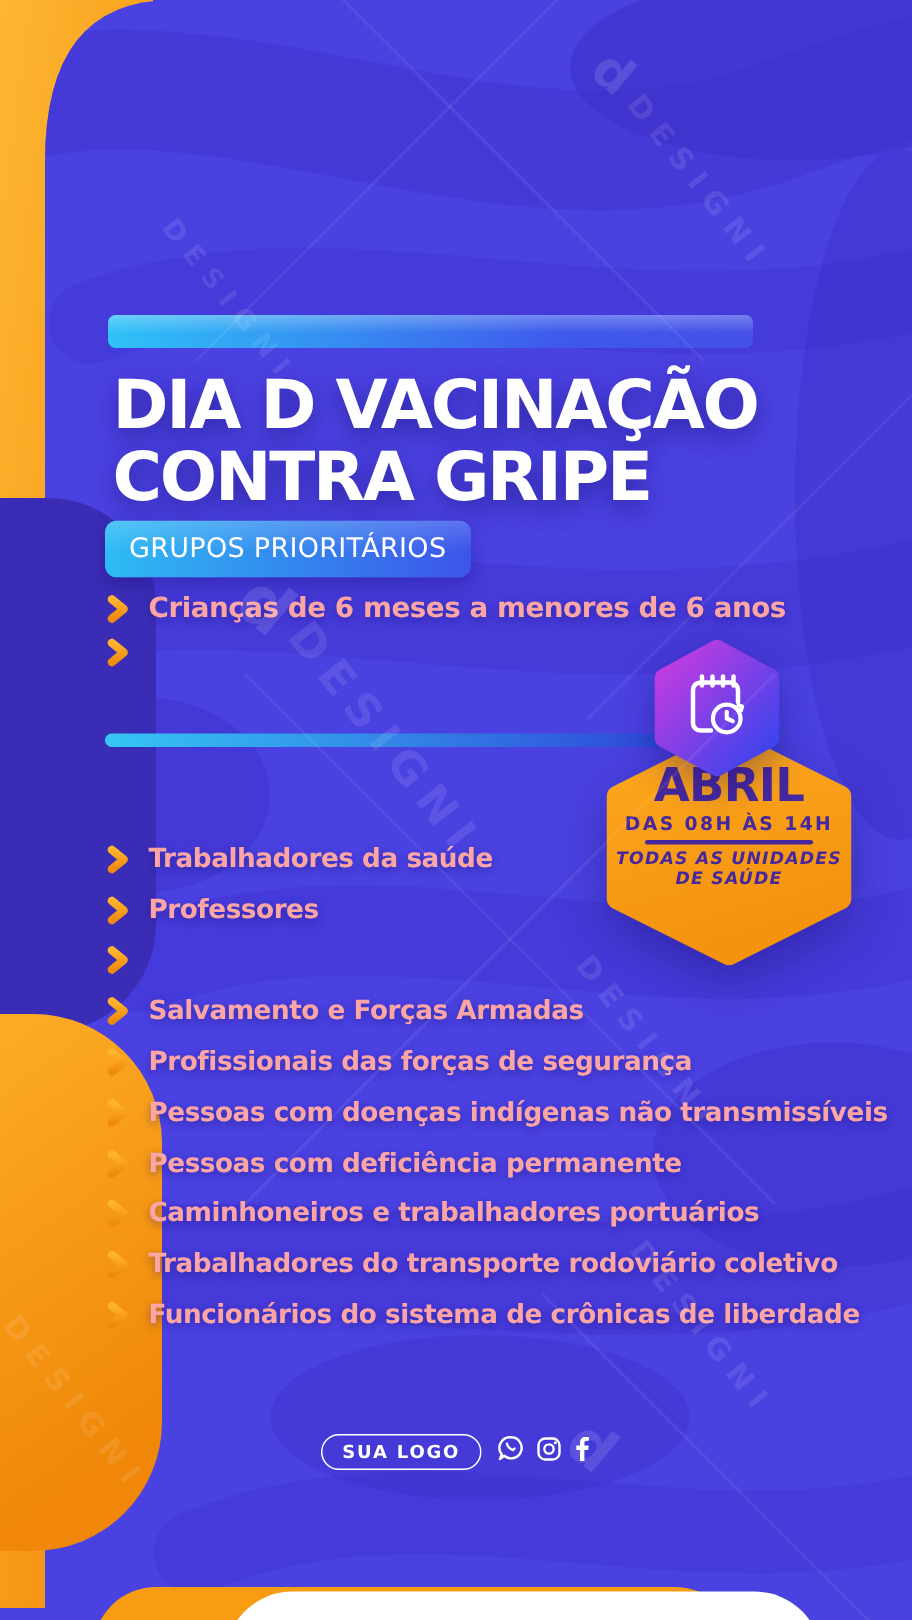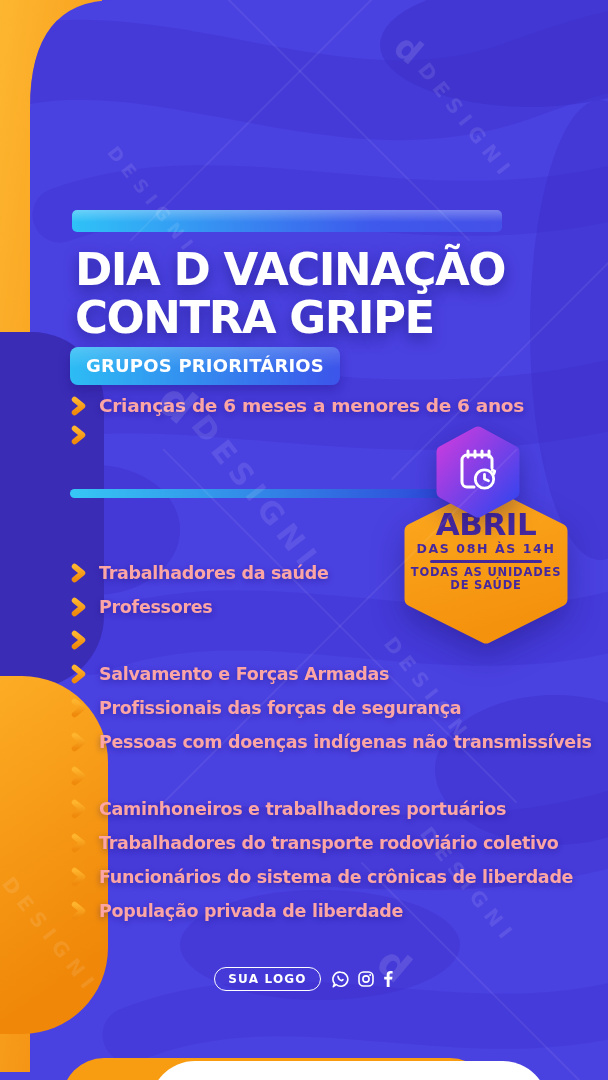--- a/index.html
+++ b/index.html
@@ -15,21 +15,21 @@
     background:linear-gradient(180deg,rgba(255,255,255,.28),rgba(255,255,255,0) 55%),
                linear-gradient(90deg,#2FC2F7 0%,#3E59EC 70%,#4550E8 100%);
   }
   .title{
     position:absolute;left:75px;top:246px;z-index:2;color:#fff;
     font-size:45px;font-weight:bold;line-height:48px;letter-spacing:-1.5px;white-space:nowrap;
     text-shadow:0 6px 14px rgba(23,15,110,.5);
   }
   .badge{
     position:absolute;left:70px;top:347px;z-index:2;height:38px;line-height:38px;padding:0 16px;
-    border-radius:8px;color:#fff;font-size:18px;font-weight:bold;letter-spacing:.2px;white-space:nowrap;
+    border-radius:8px;color:#fff;font-size:18px;font-weight:normal;letter-spacing:.2px;white-space:nowrap;
     background:linear-gradient(180deg,rgba(255,255,255,.18),rgba(255,255,255,0) 55%),
                linear-gradient(90deg,#2DBCF4,#3C54EA);
     box-shadow:0 5px 12px rgba(18,12,110,.3);
   }
   
   .list{position:absolute;left:70px;margin:0;padding:0;list-style:none;z-index:2;color:#fca5a5;font-weight:bold;}
   .list li{display:flex;align-items:center;gap:12px;text-shadow:0 2px 6px rgba(23,15,110,.4);white-space:nowrap;}
   .list1{top:391px;font-size:18.5px;letter-spacing:-.3px;}
   .list1 li{height:29px;}
   .list2{top:512px;font-size:17.5px;letter-spacing:-.3px;margin-top:44px;}
@@ -42,23 +42,23 @@
   
   .schedule{position:absolute;left:402px;top:426px;width:170px;height:220px;z-index:3;}
   .hex-orange{position:absolute;left:2px;top:60px;filter:drop-shadow(0 12px 16px rgba(18,10,90,.35));}
   .hex-purple{position:absolute;left:34px;top:0;width:84px;height:92px;filter:drop-shadow(0 8px 12px rgba(18,10,90,.35));}
   .hex-purple .cal{position:absolute;left:19px;top:21px;}
   .sched-text{position:absolute;left:4px;top:85px;width:160px;text-align:center;color:#46289E;font-weight:bold;}
   .sd-day{font-size:31px;line-height:28px;letter-spacing:-.5px;}
   .sd-month{font-size:31px;line-height:27px;letter-spacing:-.5px;}
   .sd-time{font-size:12.5px;line-height:15px;letter-spacing:1.6px;margin-top:3px;}
   .sd-line{width:112px;height:2.5px;background:#46289E;border-radius:2px;margin:4px auto 3px;}
-  .sd-loc{font-size:11.5px;line-height:13px;letter-spacing:.8px;}
-  
-  .footer{position:absolute;left:0;top:956px;width:100%;display:flex;justify-content:center;align-items:center;gap:10px;z-index:4;margin-top:11px;}
+  .sd-loc{font-size:11.5px;line-height:13px;letter-spacing:.8px;font-style:italic;}
+  
+  .footer{position:absolute;left:0;top:956px;width:100%;display:flex;justify-content:center;align-items:flex-start;gap:10px;z-index:4;}
   .logo-pill{border:1.7px solid #fff;border-radius:15px;padding:4px 13px;color:#fff;font-size:12px;font-weight:bold;letter-spacing:1.2px;white-space:nowrap;}
   .social{display:flex;align-items:center;gap:7px;}
   .social span{display:flex;}
   
   .wm-layer{position:absolute;inset:0;z-index:6;pointer-events:none;}
   .wm{position:absolute;color:rgba(255,255,255,.10);font-weight:bold;letter-spacing:7px;transform:rotate(52deg);transform-origin:left top;white-space:nowrap;}
   .wm-d{position:absolute;color:rgba(255,255,255,.12);font-weight:bold;transform:rotate(40deg);transform-origin:left top;}
   .xline{position:absolute;height:1.5px;background:rgba(255,255,255,.07);transform-origin:center;}
 </style>
 </head>
@@ -208,20 +208,21 @@
         </span>
         <span class="li-label">Pessoas com doenças indígenas não transmissíveis</span>
       </li>
 
       <li>
         <span class="arrow">
           <svg width="17" height="20" viewBox="0 0 17 20">
             <path d="M4.5 3.5 L12.5 10 L4.5 16.5" fill="none" stroke="url(#gArr)" stroke-width="5.5" stroke-linecap="round" stroke-linejoin="round"></path>
           </svg>
         </span>
+        <span class="li-label">Pessoas com deficiência permanente</span>
       </li>
 
       <li>
         <span class="arrow">
           <svg width="17" height="20" viewBox="0 0 17 20">
             <path d="M4.5 3.5 L12.5 10 L4.5 16.5" fill="none" stroke="url(#gArr)" stroke-width="5.5" stroke-linecap="round" stroke-linejoin="round"></path>
           </svg>
         </span>
         <span class="li-label">Caminhoneiros e trabalhadores portuários</span>
       </li>
@@ -237,28 +238,20 @@
 
       <li>
         <span class="arrow">
           <svg width="17" height="20" viewBox="0 0 17 20">
             <path d="M4.5 3.5 L12.5 10 L4.5 16.5" fill="none" stroke="url(#gArr)" stroke-width="5.5" stroke-linecap="round" stroke-linejoin="round"></path>
           </svg>
         </span>
         <span class="li-label">Funcionários do sistema de crônicas de liberdade</span>
       </li>
 
-      <li>
-        <span class="arrow">
-          <svg width="17" height="20" viewBox="0 0 17 20">
-            <path d="M4.5 3.5 L12.5 10 L4.5 16.5" fill="none" stroke="url(#gArr)" stroke-width="5.5" stroke-linecap="round" stroke-linejoin="round"></path>
-          </svg>
-        </span>
-        <span class="li-label">População privada de liberdade</span>
-      </li>
     </ul>
 
   <div class="schedule">
     <div class="hex-orange">
       <svg width="164" height="158" viewBox="0 0 164 158">
         <path d="M82 8 L156 45 V113 L82 150 L8 113 V45 Z" fill="url(#gOrHex)" stroke="url(#gOrHex)" stroke-width="15" stroke-linejoin="round"></path>
       </svg>
     </div>
     <div class="sched-text">
       <div class="sd-month">ABRIL</div>

